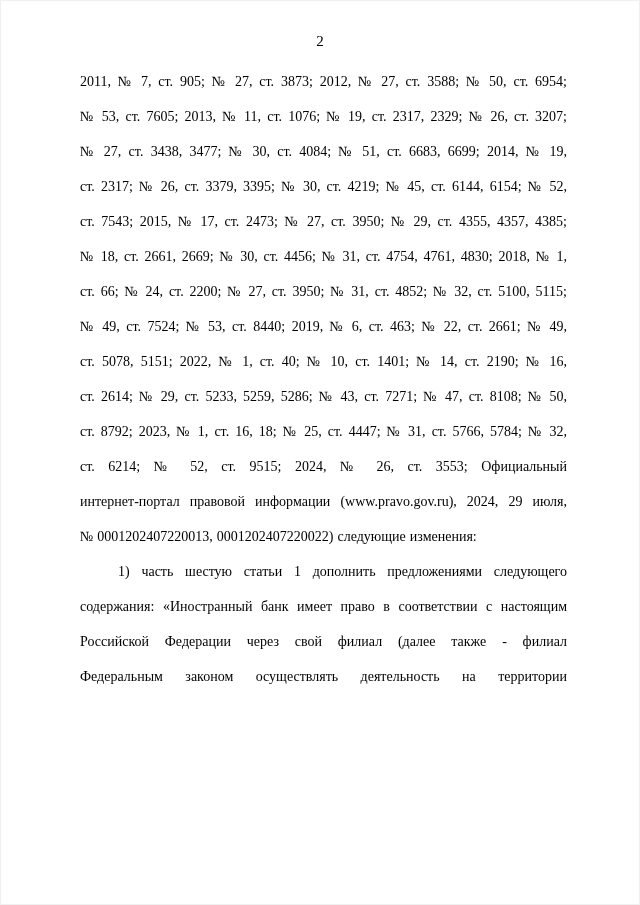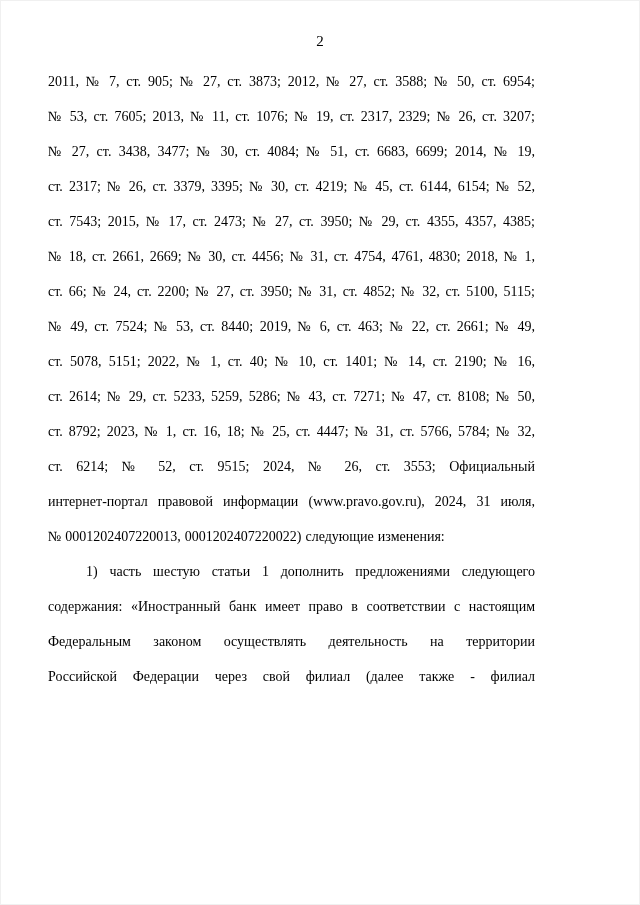--- a/index.html
+++ b/index.html
@@ -18,21 +18,21 @@
     color: #000000;
     overflow: hidden;
   }
   .page-number {
     padding-top: 31px;
     text-align: center;
     font-size: 15px;
     line-height: 20px;
   }
   .body-text {
-    margin: 13px 73px 0 48px;
+    margin: 13px 73px 0 80px;
     width: 487px;
     font-size: 14px;
   }
   .line {
     line-height: 35px;
     height: 35px;
     text-align: justify;
     text-align-last: justify;
     word-spacing: 0.5px;
   }
@@ -55,20 +55,20 @@
     <div class="line">№ 27, ст. 3438, 3477; № 30, ст. 4084; № 51, ст. 6683, 6699; 2014, № 19,</div>
     <div class="line">ст. 2317; № 26, ст. 3379, 3395; № 30, ст. 4219; № 45, ст. 6144, 6154; № 52,</div>
     <div class="line">ст. 7543; 2015, № 17, ст. 2473; № 27, ст. 3950; № 29, ст. 4355, 4357, 4385;</div>
     <div class="line">№ 18, ст. 2661, 2669; № 30, ст. 4456; № 31, ст. 4754, 4761, 4830; 2018, № 1,</div>
     <div class="line">ст. 66; № 24, ст. 2200; № 27, ст. 3950; № 31, ст. 4852; № 32, ст. 5100, 5115;</div>
     <div class="line">№ 49, ст. 7524; № 53, ст. 8440; 2019, № 6, ст. 463; № 22, ст. 2661; № 49,</div>
     <div class="line">ст. 5078, 5151; 2022, № 1, ст. 40; № 10, ст. 1401; № 14, ст. 2190; № 16,</div>
     <div class="line">ст. 2614; № 29, ст. 5233, 5259, 5286; № 43, ст. 7271; № 47, ст. 8108; № 50,</div>
     <div class="line">ст. 8792; 2023, № 1, ст. 16, 18; № 25, ст. 4447; № 31, ст. 5766, 5784; № 32,</div>
     <div class="line">ст. 6214; № 52, ст. 9515; 2024, № 26, ст. 3553; Официальный</div>
-    <div class="line">интернет-портал правовой информации (www.pravo.gov.ru), 2024, 31 июля,</div>
+    <div class="line">интернет-портал правовой информации (www.pravo.gov.ru), 2024, 29 июля,</div>
     <div class="line flush">№ 0001202407220013, 0001202407220022) следующие изменения:</div>
     <div class="line indent">1) часть шестую статьи 1 дополнить предложениями следующего</div>
     <div class="line">содержания: «Иностранный банк имеет право в соответствии с настоящим</div>
+    <div class="line">Российской Федерации через свой филиал (далее также - филиал</div>
     <div class="line">Федеральным законом осуществлять деятельность на территории</div>
-    <div class="line">Российской Федерации через свой филиал (далее также - филиал</div>
   </div>
 </div>
 
 </body></html>

